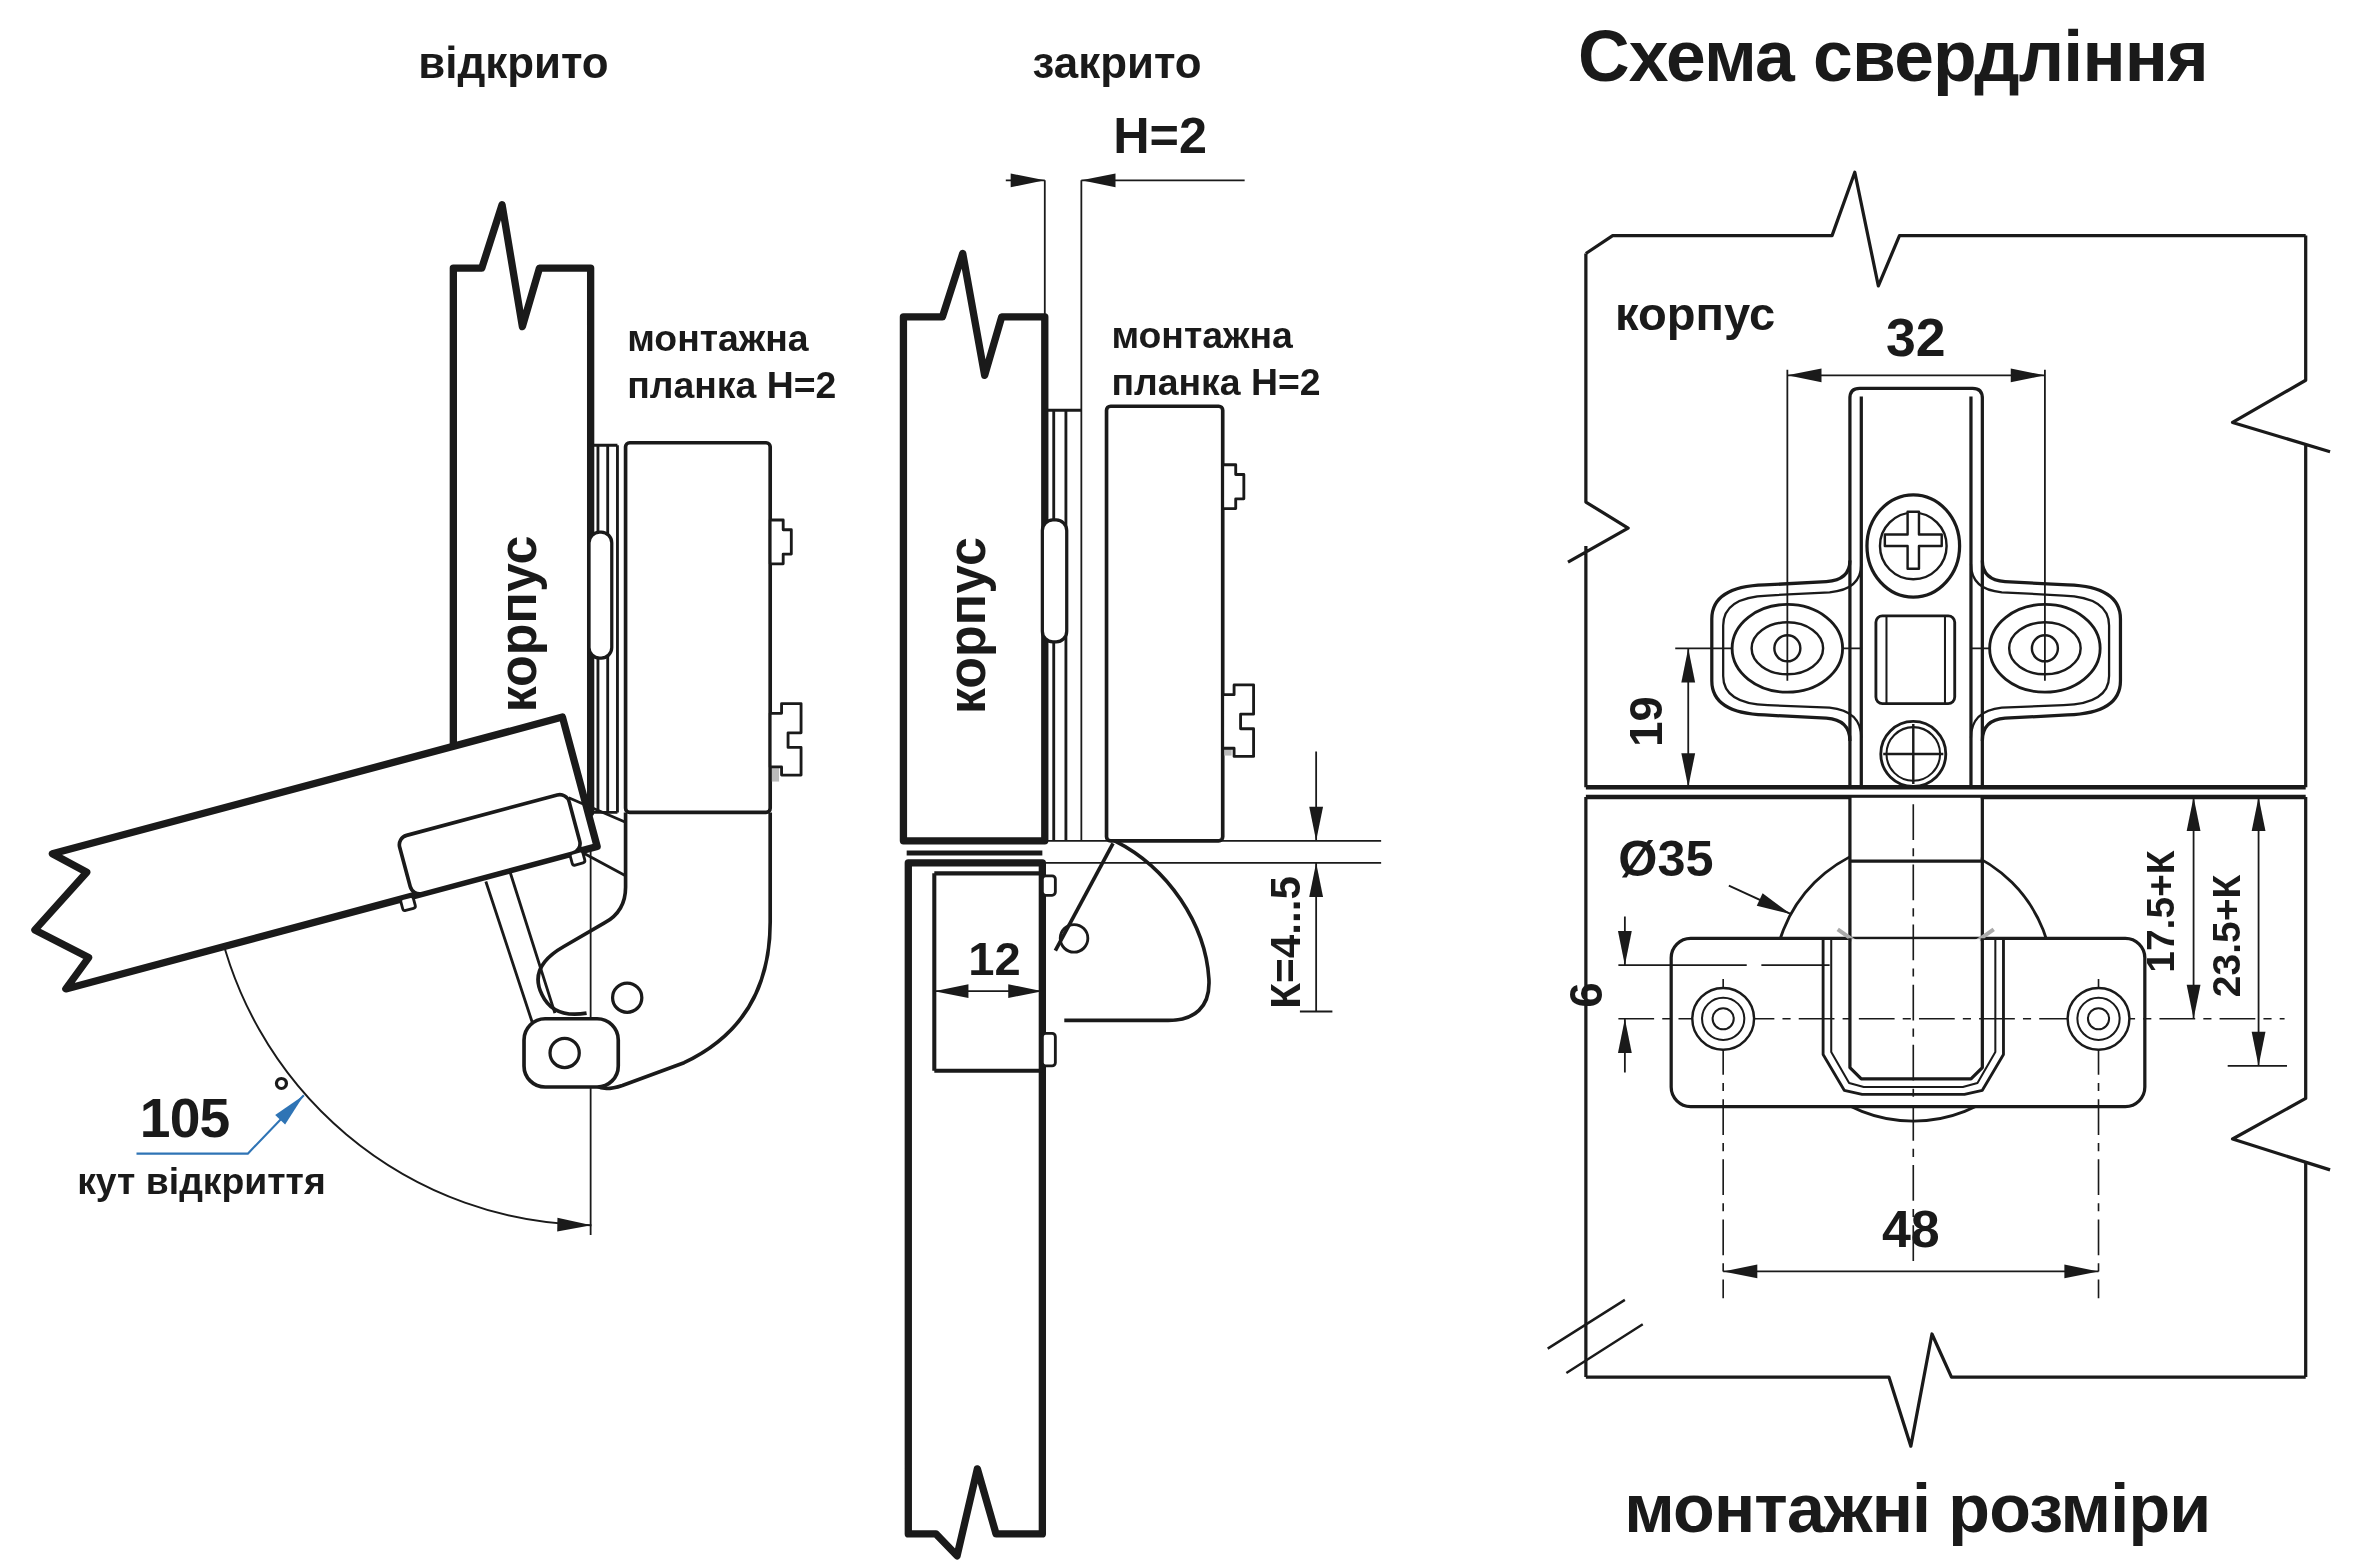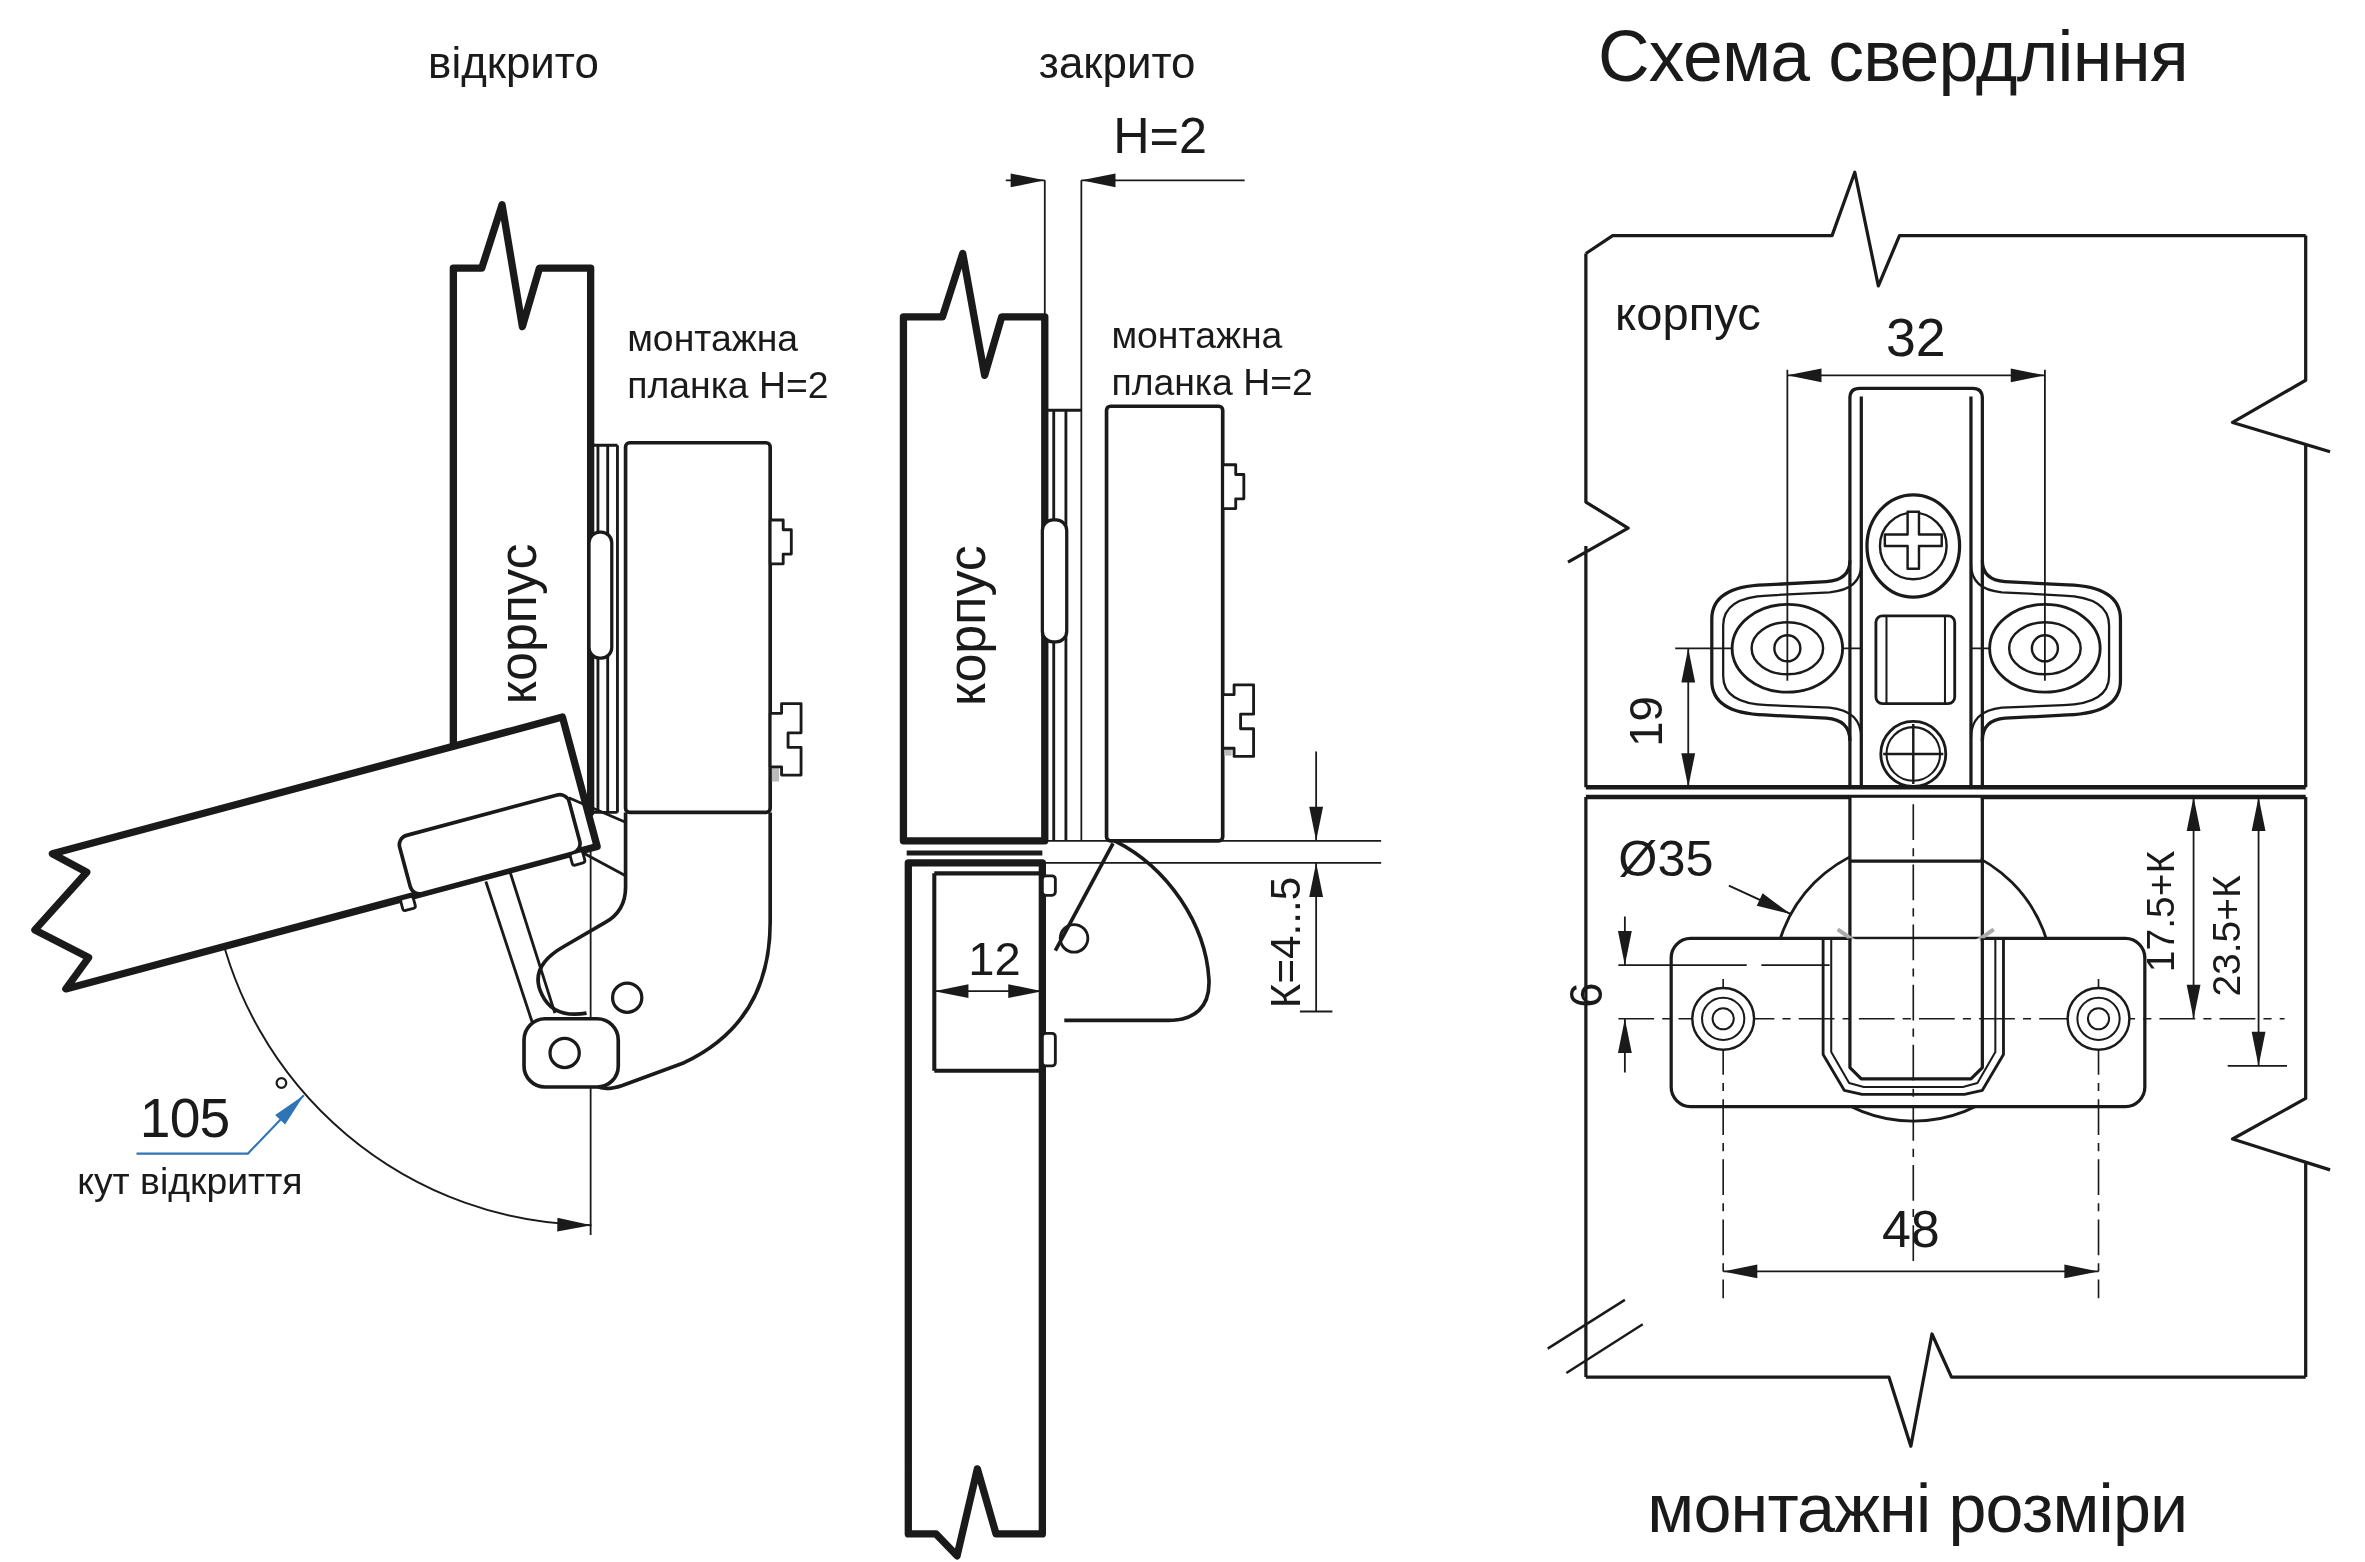--- a/index.html
+++ b/index.html
@@ -1,16 +1,16 @@
 <!DOCTYPE html>
 <html style="font-size:13px"><head>
 <meta charset="utf-8">
 <style>
   html,body{margin:0;padding:0;background:#ffffff;}
-  .stage{width:100%;max-width:2366px;margin:0 auto;background:#ffffff;}
+  .stage{width:100%;max-width:2366px;margin:0 auto;background:#ffffff;font-weight:bold;}
   svg{display:block;width:100%;height:auto;background:#ffffff;}
   text{font-family:"Liberation Sans", sans-serif;fill:#1a1a1a;}
   .t-big{letter-spacing:-1px;}
   path,rect,circle,ellipse,line,polyline{vector-effect:none;}
 </style>
 </head>
 <body>
 
 <div class="stage">
 <svg viewBox="0 0 2911 1923" xmlns="http://www.w3.org/2000/svg">

